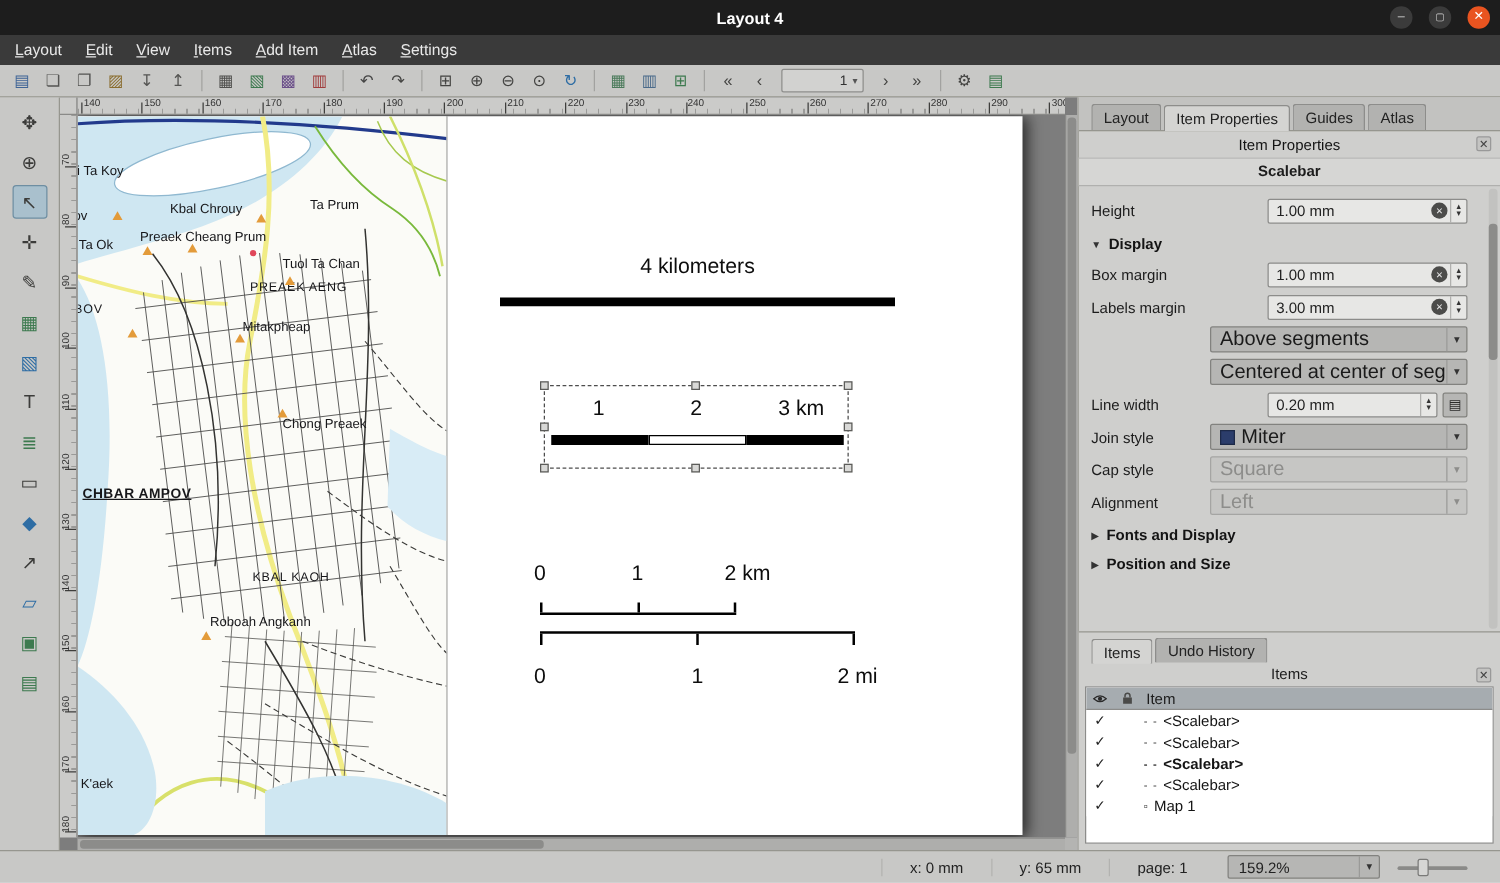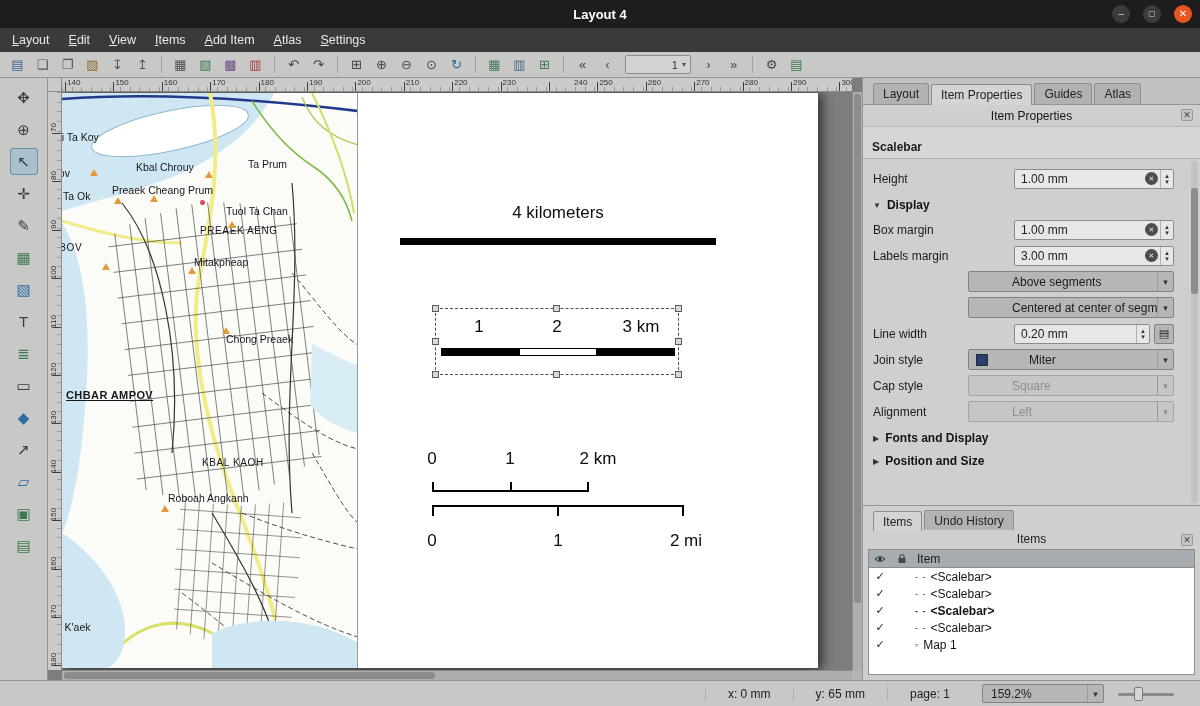--- a/index.html
+++ b/index.html
@@ -92,35 +92,35 @@
   .sb3-line { position:absolute; height:2px; background:#000; }
   .sb3-tick { position:absolute; width:2px; background:#000; }
 
   
   .rpanel { position:absolute; right:0; top:0; bottom:0; width:338px; background:#cfcfcd; border-left:1px solid #96968f; display:flex; flex-direction:column; }
   .rtabs { display:flex; gap:2px; padding:5px 8px 0 10px; height:27px; background:#c2c2c0; border-bottom:1px solid #96968f; }
   .rtab { padding:3px 9px 2px; font-size:12px; color:#222; background:#b2b2b0; border:1px solid #8d8d8b; border-bottom:none; border-radius:3px 3px 0 0; white-space:nowrap; }
   .rtab.active { background:#d4d4d2; position:relative; top:1px; }
   .dock-title { position:relative; text-align:center; font-size:12px; padding:4px 0 3px; color:#141414; }
   .dock-close { position:absolute; right:7px; top:4px; width:12px; height:12px; font-size:9px; color:#444; border:1px solid #999; background:#c4c4c2; display:flex; align-items:center; justify-content:center; border-radius:2px; }
-  .group-header { font-weight:bold; font-size:12px; padding:13px 9px 4px; background:#d6d6d4; border-top:1px solid #b8b8b6; border-bottom:1px solid #b0b0ae; }
+  .group-header { font-weight:bold; font-size:12px; padding:3px 9px 4px; background:#d6d6d4; border-top:1px solid #b8b8b6; border-bottom:1px solid #b0b0ae;text-align:center; }
 
   .props { flex:1; position:relative; overflow:hidden; padding:9px 26px 0 10px; }
   .prow { display:flex; align-items:center; margin-bottom:5px; min-height:21px; }
   .plabel { font-size:12px; color:#1c1c1c; }
   .grow { flex:1; }
   .lrow { margin:4px 0 2px; font-size:12px; }
   .spin { margin-left:auto; width:160px; height:20px; background:#e7e7e5; border:1px solid #8c8c8a; border-radius:2px; display:flex; align-items:center; padding-left:6px; }
   .spin.narrow { width:136px; }
   .spin-val { flex:1; font-size:12px; color:#222; }
   .spin-clear { width:13px; height:13px; border-radius:50%; background:#4c4c4a; color:#e8e8e8; font-size:7px; display:flex; align-items:center; justify-content:center; margin-right:2px; }
   .spin-arrows { width:13px; height:18px; display:flex; flex-direction:column; align-items:center; justify-content:center; border-left:1px solid #b0b0ae; }
   .spin-arrows i { font-style:normal; font-size:7px; line-height:6px; color:#333; }
   .combo { margin-left:auto; width:206px; height:21px; background:#b6b6b4; border:1px solid #82827f; border-radius:2px; display:flex; align-items:center; padding-left:7px; color:#1a1a1a; }
-  .combo-val { flex:1; font-size:12px; white-space:nowrap; overflow:hidden;margin-left:36px; }
+  .combo-val { flex:1; font-size:16px; white-space:nowrap; overflow:hidden; }
   .combo-arrow { width:16px; font-size:9px; color:#333; text-align:center; border-left:1px solid #9a9a98; align-self:stretch; display:flex; align-items:center; justify-content:center; }
   .combo.disabled { background:#c6c6c4; border-color:#a5a5a3; }
   .combo.disabled .combo-val, .combo.disabled .combo-arrow { color:#8d8d8b; }
   .combo-icon { width:12px; height:12px; background:#2b3d6b; margin-right:5px; border:1px solid #1c2947; }
   .ddbtn { width:20px; height:20px; margin-left:4px; background:#b6b6b4; border:1px solid #82827f; border-radius:2px; font-size:11px; color:#2a2a28; display:flex; align-items:center; justify-content:center; }
   .psection { display:flex; align-items:center; gap:6px; font-weight:bold; font-size:12px; margin:9px 0 7px; color:#141414; }
   .psection .tri { position:static; border:none; width:auto; height:auto; font-size:8px; color:#333; }
   .props-scroll { position:absolute; right:2px; top:2px; bottom:2px; width:7px; background:#c2c2c0; border-radius:3px; }
   .props-scroll .thumb { position:absolute; left:0; right:0; top:8%; height:31%; background:#8c8c8a; border-radius:3px; }
 
@@ -246,21 +246,21 @@
         <span class="rh-num" style="left: 247px;">190</span>
         <span class="rh-tick" style="left: 293.4px;"></span>
         <span class="rh-num" style="left: 295.4px;">200</span>
         <span class="rh-tick" style="left: 341.8px;"></span>
         <span class="rh-num" style="left: 343.8px;">210</span>
         <span class="rh-tick" style="left: 390.2px;"></span>
         <span class="rh-num" style="left: 392.2px;">220</span>
         <span class="rh-tick" style="left: 438.6px;"></span>
         <span class="rh-num" style="left: 440.6px;">230</span>
         <span class="rh-tick" style="left: 487px;"></span>
-        <span class="rh-num" style="left: 512px;">240</span>
+        <span class="rh-num" style="left: 488px;">240</span>
         <span class="rh-tick" style="left: 535.4px;"></span>
         <span class="rh-num" style="left: 537.4px;">250</span>
         <span class="rh-tick" style="left: 583.8px;"></span>
         <span class="rh-num" style="left: 585.8px;">260</span>
         <span class="rh-tick" style="left: 632.2px;"></span>
         <span class="rh-num" style="left: 634.2px;">270</span>
         <span class="rh-tick" style="left: 680.6px;"></span>
         <span class="rh-num" style="left: 682.6px;">280</span>
         <span class="rh-tick" style="left: 729px;"></span>
         <span class="rh-num" style="left: 731px;">290</span>

